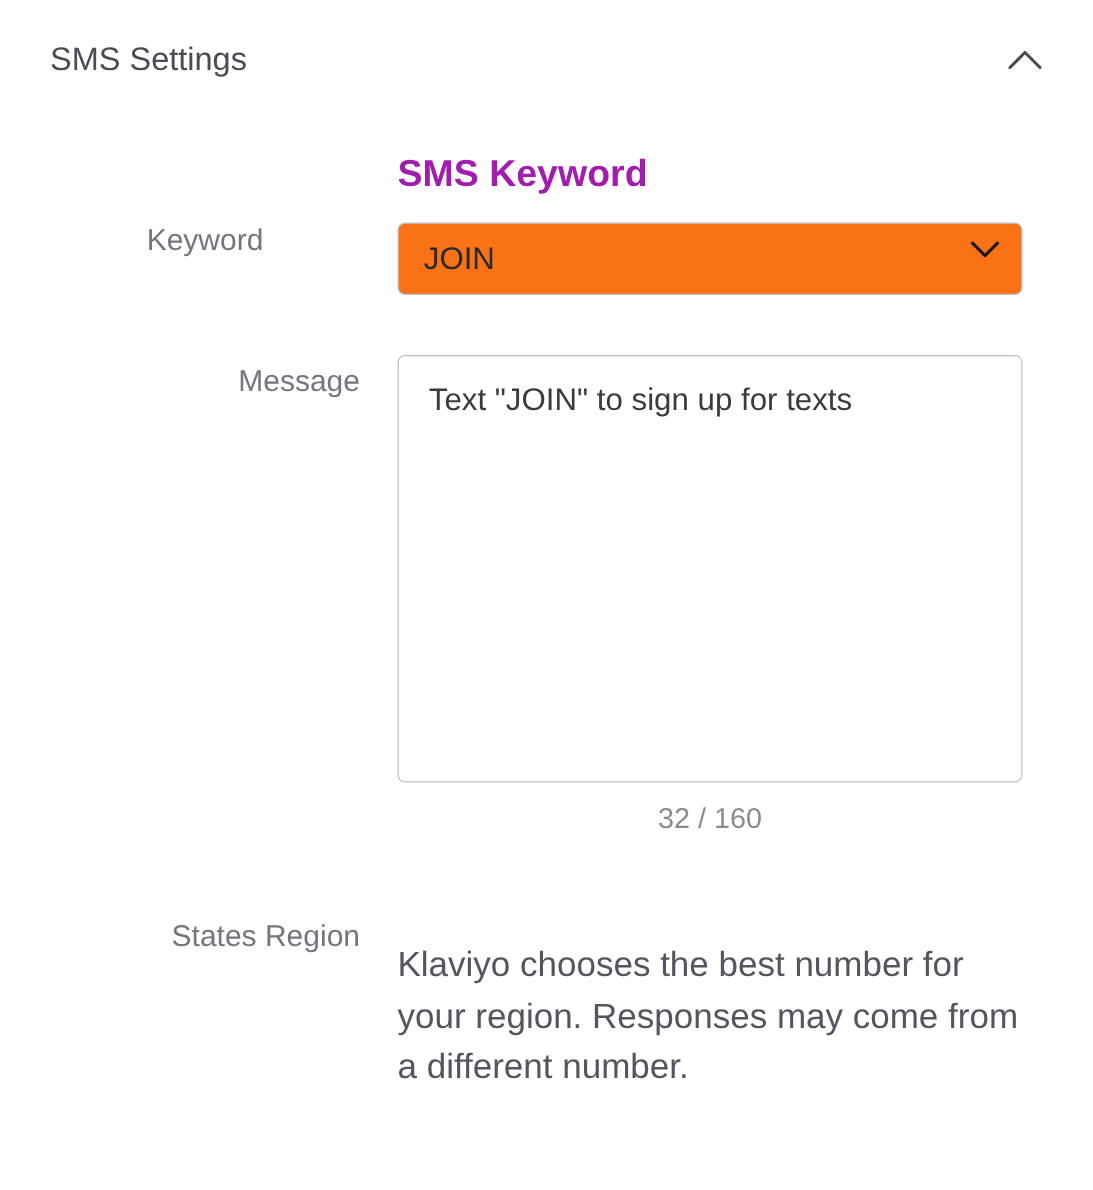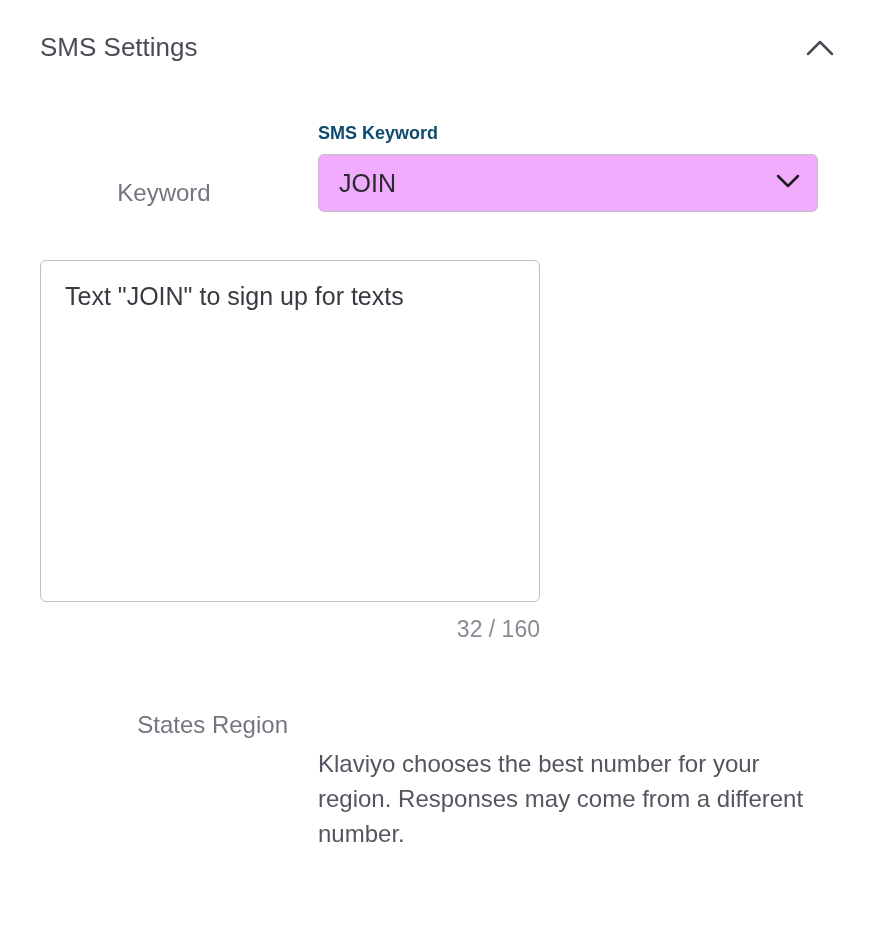--- a/index.html
+++ b/index.html
@@ -55,41 +55,42 @@
     .form-label {
       font-size: 24px;
       font-weight: 400;
       color: #757580;
     }
     .input-col {
       flex: 1;
       max-width: 500px;
     }
     .field-label {
-      font-size: 18px;
+      font-size: 30px;
       font-weight: 600;
-      color: #0c4a6e;
+      color: #a21caf;
       margin-bottom: 10px;
     }
     .select-wrapper {
       position: relative;
       width: 100%;
     }
     .select-input {
       width: 100%;
       height: 58px;
       border: 1px solid #c0c0c8;
       border-radius: 6px;
       padding: 0 50px 0 20px;
       font-size: 25px;
       font-family: inherit;
       color: #2a2a2e;
-      background: #f0abfc;
+      background: #f97316;
       appearance: none;
       cursor: pointer;
+      margin-top: 11px;
     }
     .select-caret {
       position: absolute;
       right: 18px;
       top: 50%;
       transform: translateY(-50%);
       pointer-events: none;
       color: #1a1a1e;
     }
     .textarea-input {
@@ -99,30 +100,30 @@
       border-radius: 6px;
       padding: 18px 24px;
       font-size: 25px;
       font-family: inherit;
       color: #3a3a42;
       background: #ffffff;
       resize: none;
       line-height: 1.4;
     }
     .char-count {
-      text-align: right;
+      text-align: center;
       font-size: 23px;
       color: #8a8a94;
       margin-top: 10px;
     }
     .help-text {
-      font-size: 24px;
+      font-size: 28px;
       color: #555560;
       line-height: 1.45;
-      margin-top: 56px;
+      margin-top: 36px;
     }
     .form-row.region-row {
       margin-bottom: 0;
     }
   </style>
 </head>
 <body>
 
 <div class="container">
   <div class="section-header">
@@ -145,20 +146,23 @@
         <span class="select-caret">
           <svg width="24" height="14" viewBox="0 0 24 14" fill="none">
             <path d="M2 2 L12 12 L22 2" stroke="currentColor" stroke-width="2.5" stroke-linecap="round" stroke-linejoin="round"></path>
           </svg>
         </span>
       </div>
     </div>
   </div>
 
   <div class="form-row">
+    <div class="label-col">
+      <span class="form-label">Message</span>
+    </div>
     <div class="input-col">
       <textarea class="textarea-input" style="">Text "JOIN" to sign up for texts</textarea>
       <div class="char-count">32 / 160</div>
     </div>
   </div>
 
   <div class="form-row region-row">
     <div class="label-col region-label">
       <span class="form-label">States Region</span>
     </div>

